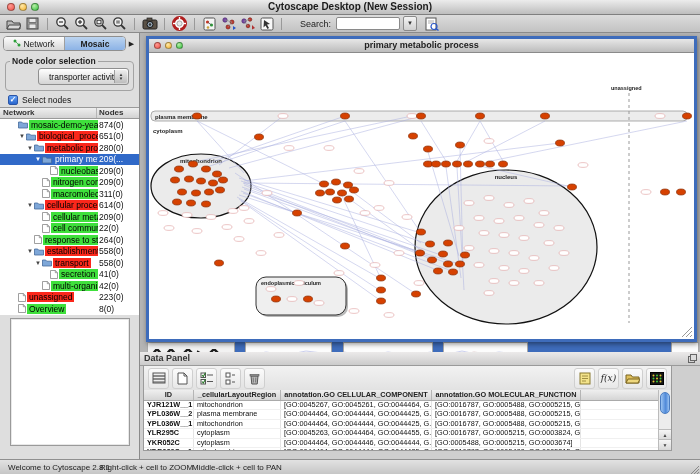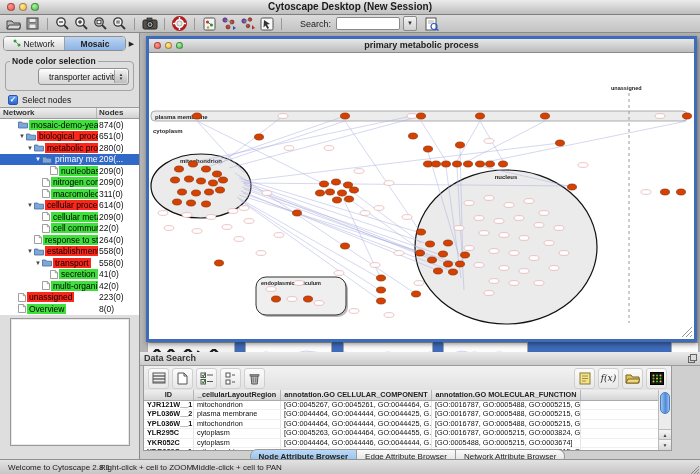--- a/index.html
+++ b/index.html
@@ -688,21 +688,21 @@
           <line x1="533" y1="284" x2="543" y2="274" stroke="#9a9a9a" stroke-width="1"></line>
           <line x1="537" y1="284" x2="543" y2="278" stroke="#9a9a9a" stroke-width="1"></line>
           <line x1="541" y1="284" x2="543" y2="282" stroke="#9a9a9a" stroke-width="1"></line>
         </svg>
     </div>
   </div>
 </div>
 
 <div class="data-panel">
   <div class="panel-header">
-    <span>Data Search</span>
+    <span>Data Panel</span>
     <span class="float-icon"><svg width="9" height="9">
           <rect x="0.5" y="2.5" width="6" height="6" fill="none" stroke="#666"></rect>
           <rect x="2.5" y="0.5" width="6" height="6" fill="#ddd" stroke="#666"></rect>
         </svg></span>
   </div>
   <div class="dp-body">
     <div class="dp-toolbar">
       <span class="dp-icon">
           <svg width="14" height="12">
             <rect x="1" y="1" width="12" height="10" fill="#eee" stroke="#555"></rect>
@@ -819,25 +819,20 @@
             <span class="dp-td" style="width: 149px;">[GO:0016787, GO:0005488, GO:0005215, G...</span>
           </div>
         </div>
     </div>
     <div class="dp-scroll">
       <div class="dp-thumb"></div>
       <div class="dp-sbtn" style="bottom:10px;">▲</div>
       <div class="dp-sbtn" style="bottom:0;">▼</div>
     </div>
   </div>
-  <div class="dp-tabs">
-      <div class="dp-tab active">Node Attribute Browser</div>
-      <div class="dp-tab">Edge Attribute Browser</div>
-      <div class="dp-tab">Network Attribute Browser</div>
-    </div>
 </div>
 
 <div class="statusbar">
   <span style="left:8px;">Welcome to Cytoscape 2.8.1</span>
   <span style="left:100px;">Right-click + cell to ZOOM</span>
   <span style="left:192px;">Middle-click + cell to PAN</span>
   <span class="grip"><svg width="12" height="12">
         <line x1="3" y1="12" x2="12" y2="3" stroke="#8a8a8a"></line>
         <line x1="6" y1="12" x2="12" y2="6" stroke="#8a8a8a"></line>
         <line x1="9" y1="12" x2="12" y2="9" stroke="#8a8a8a"></line>

